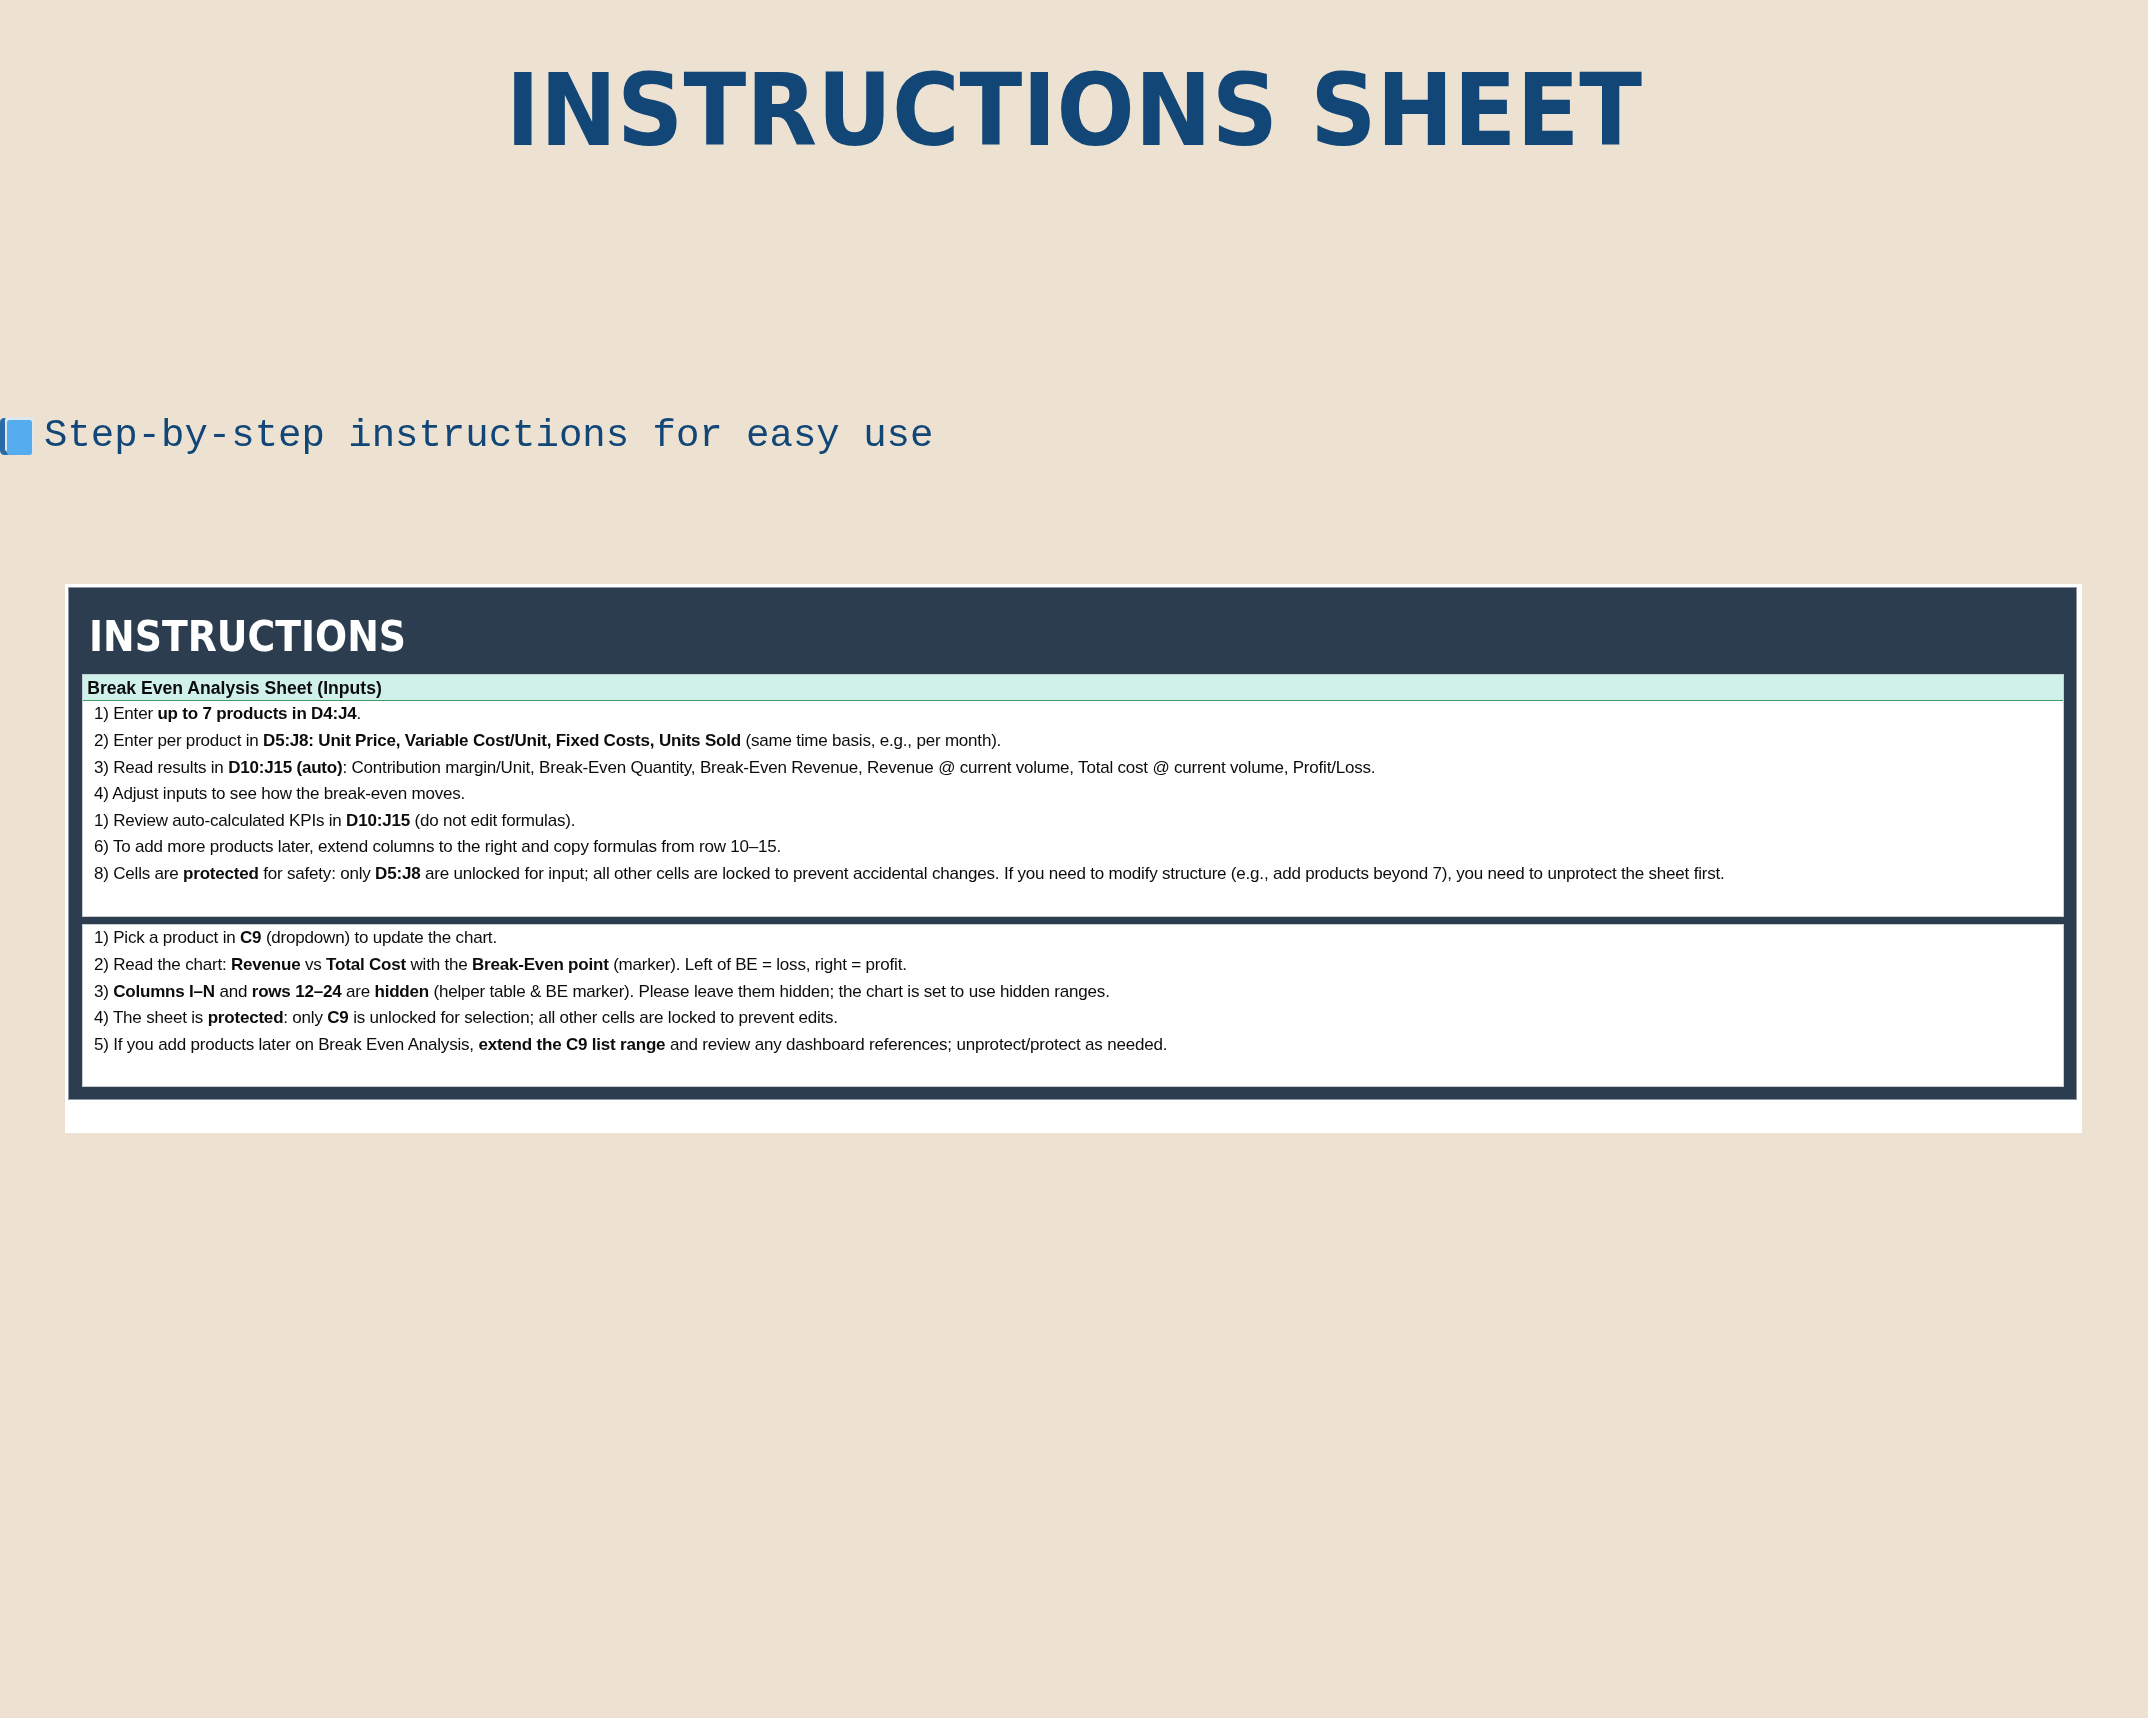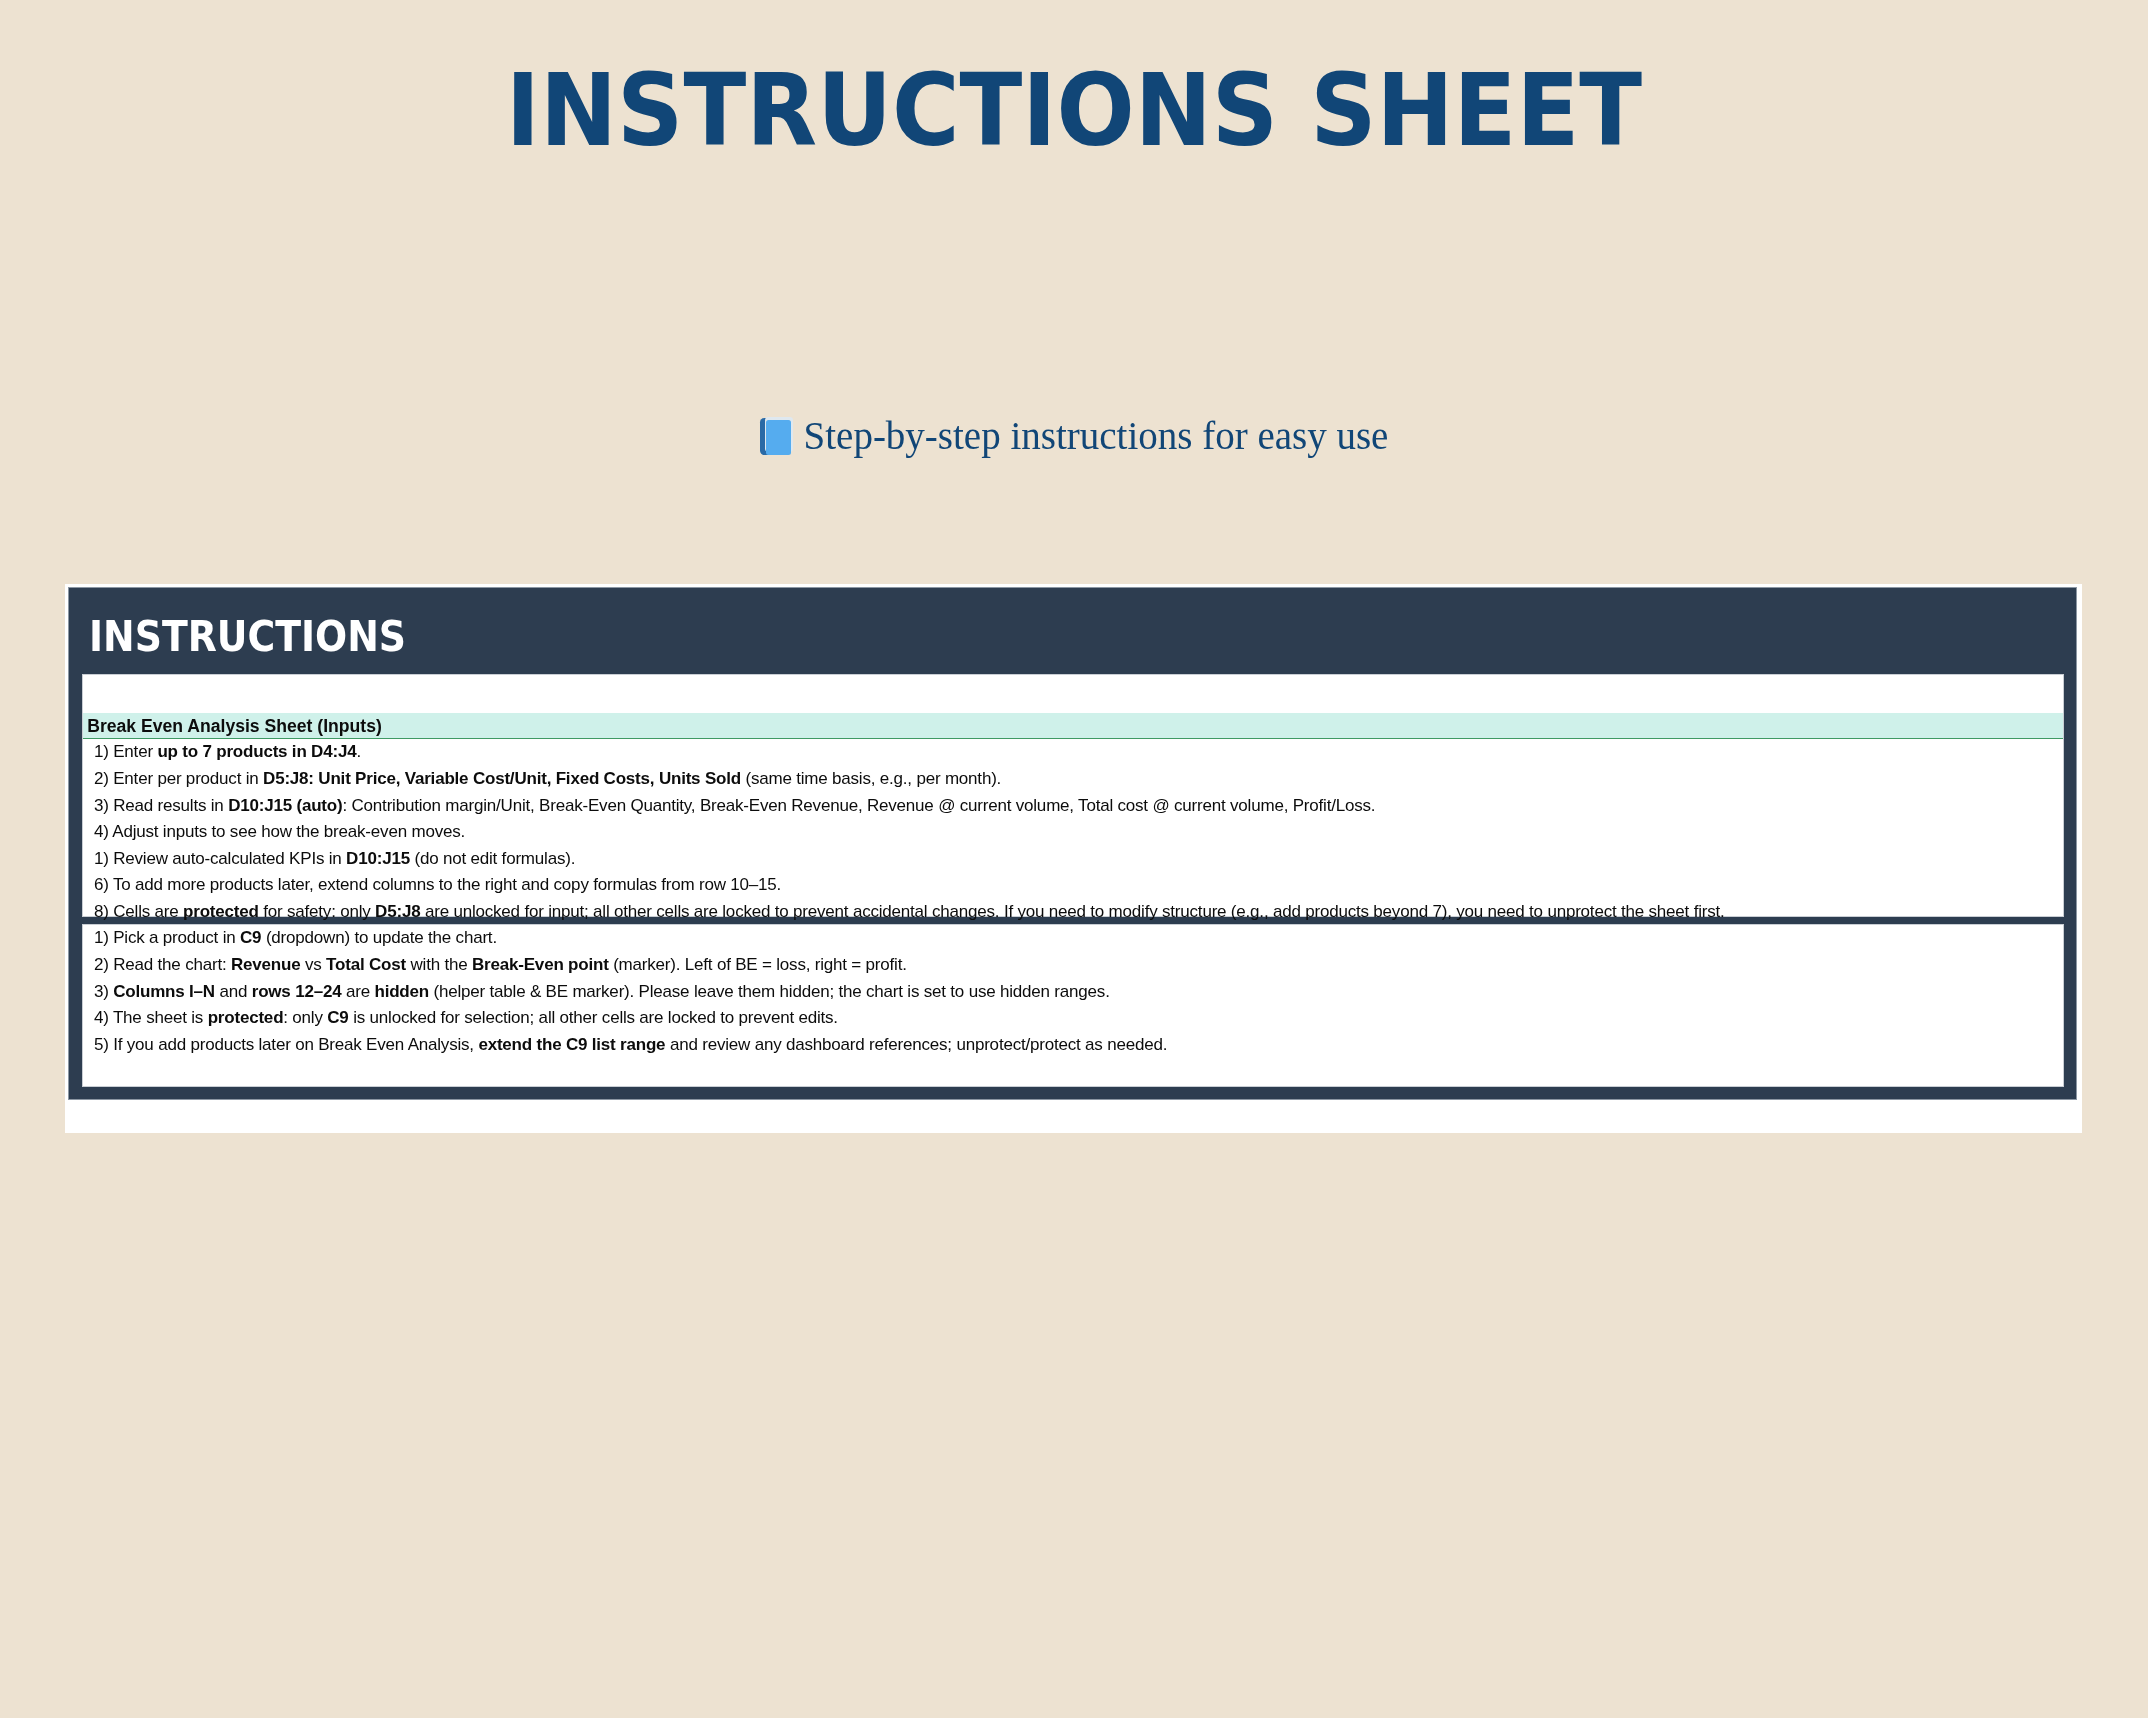--- a/index.html
+++ b/index.html
@@ -28,26 +28,26 @@
       letter-spacing: 0px;
       transform: scaleX(0.93);
       transform-origin: center;
     }
     .subtitle {
       position: absolute;
       left: 0;
       top: 409px;
       width: 2148px;
       text-align: center;
-      font-family: Liberation Serif, serif;
+      font-family: Liberation Mono, monospace;
       font-size: 39px;
       line-height: 54px;
       color: #114677;
       display: flex;
-      justify-content: center;
+      justify-content: flex-start;
       align-items: center;
       gap: 10px;
     }
     .book-icon {
       display: inline-block;
       width: 34px;
       height: 39px;
       position: relative;
     }
     .book-icon .back {
@@ -106,21 +106,20 @@
       background: #cff1ea;
       font-weight: bold;
       font-size: 17.6px;
       line-height: 26px;
       padding-left: 4.2px;
       color: #0c0c0c;
       box-sizing: border-box;
     }
     .section-1 .section-head {
       border-bottom: 1.7px solid #3f9a64;
-      margin-top: 38px;
     }
     .section-2 .section-head {
       border-bottom: 1.7px solid #253545;
     }
     .line {
       height: 26.6px;
       font-size: 17px;
       line-height: 26.6px;
       padding-left: 11px;
       color: #0c0c0c;

